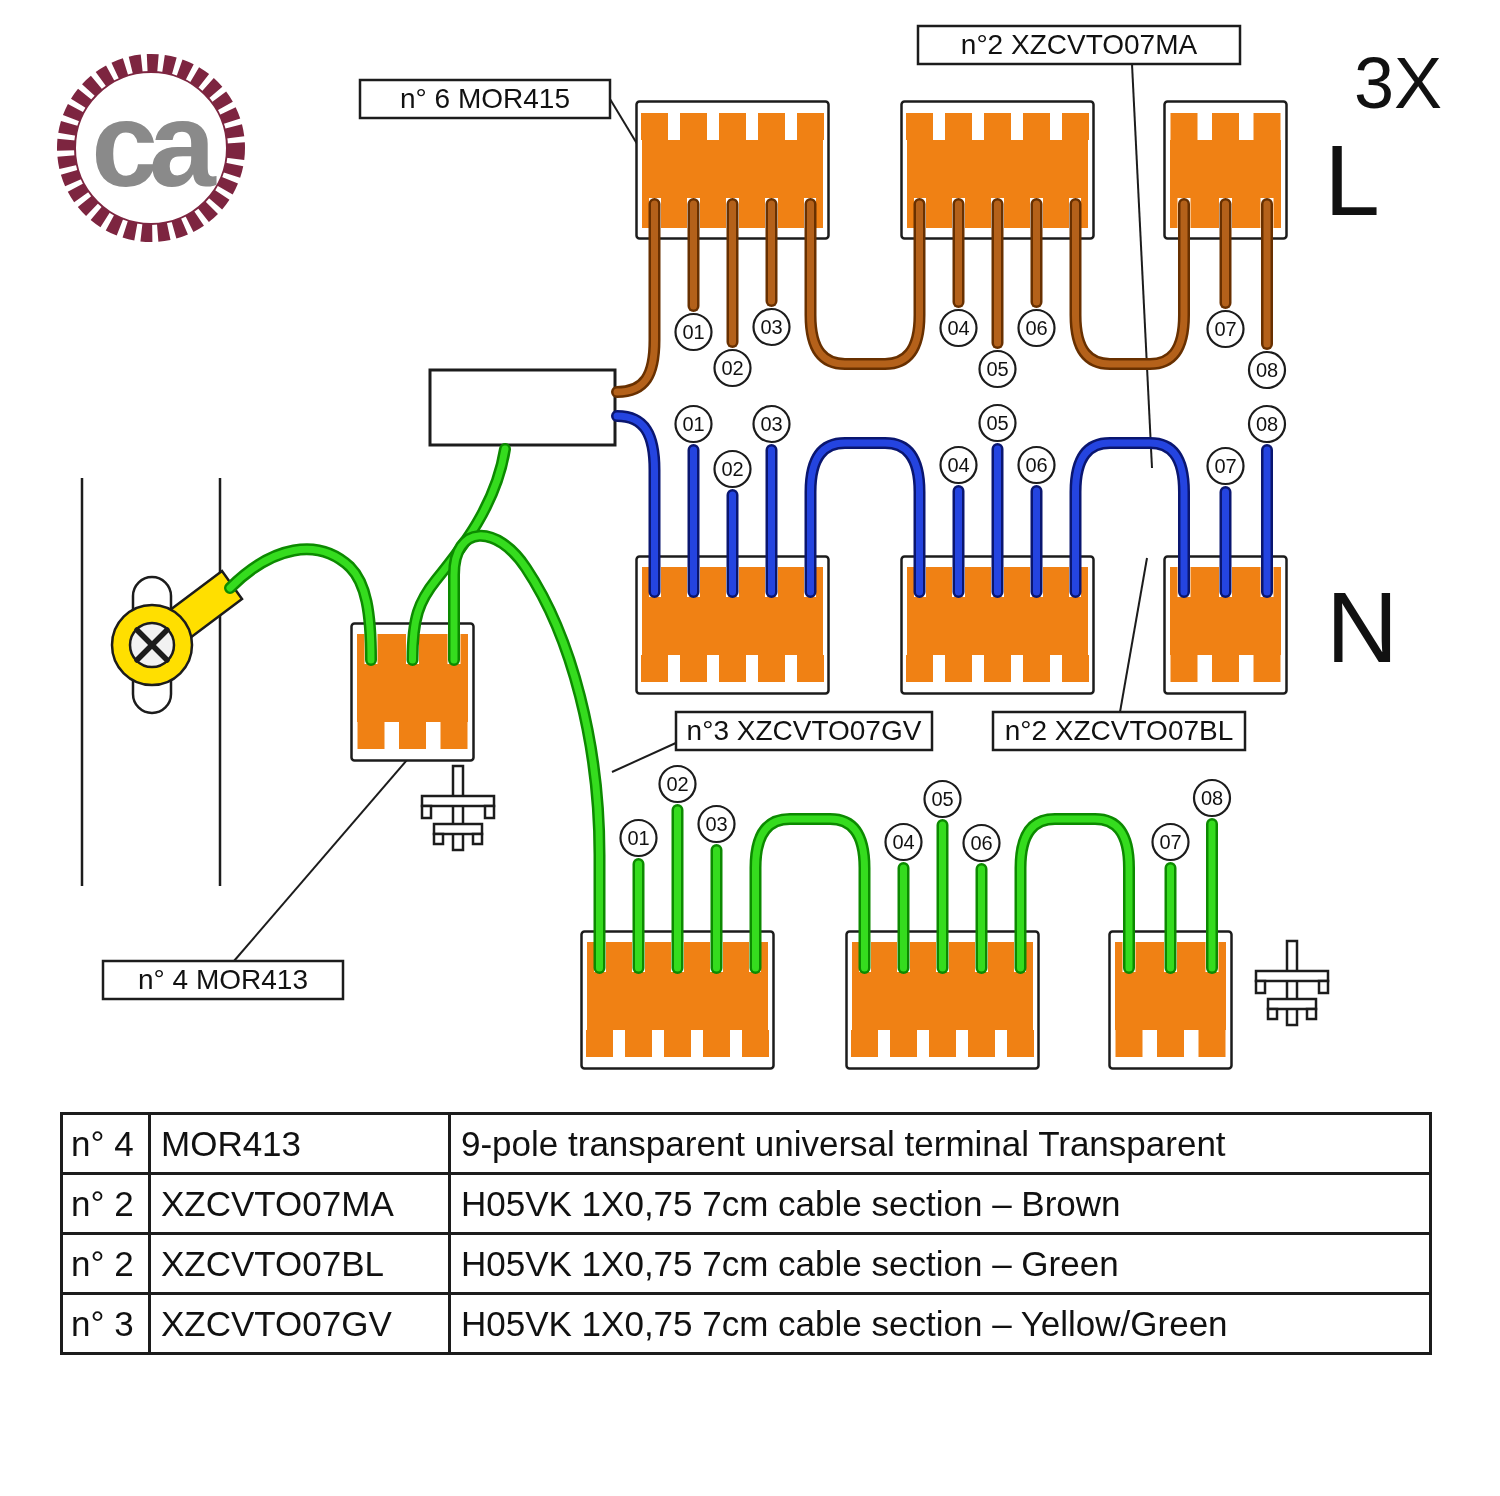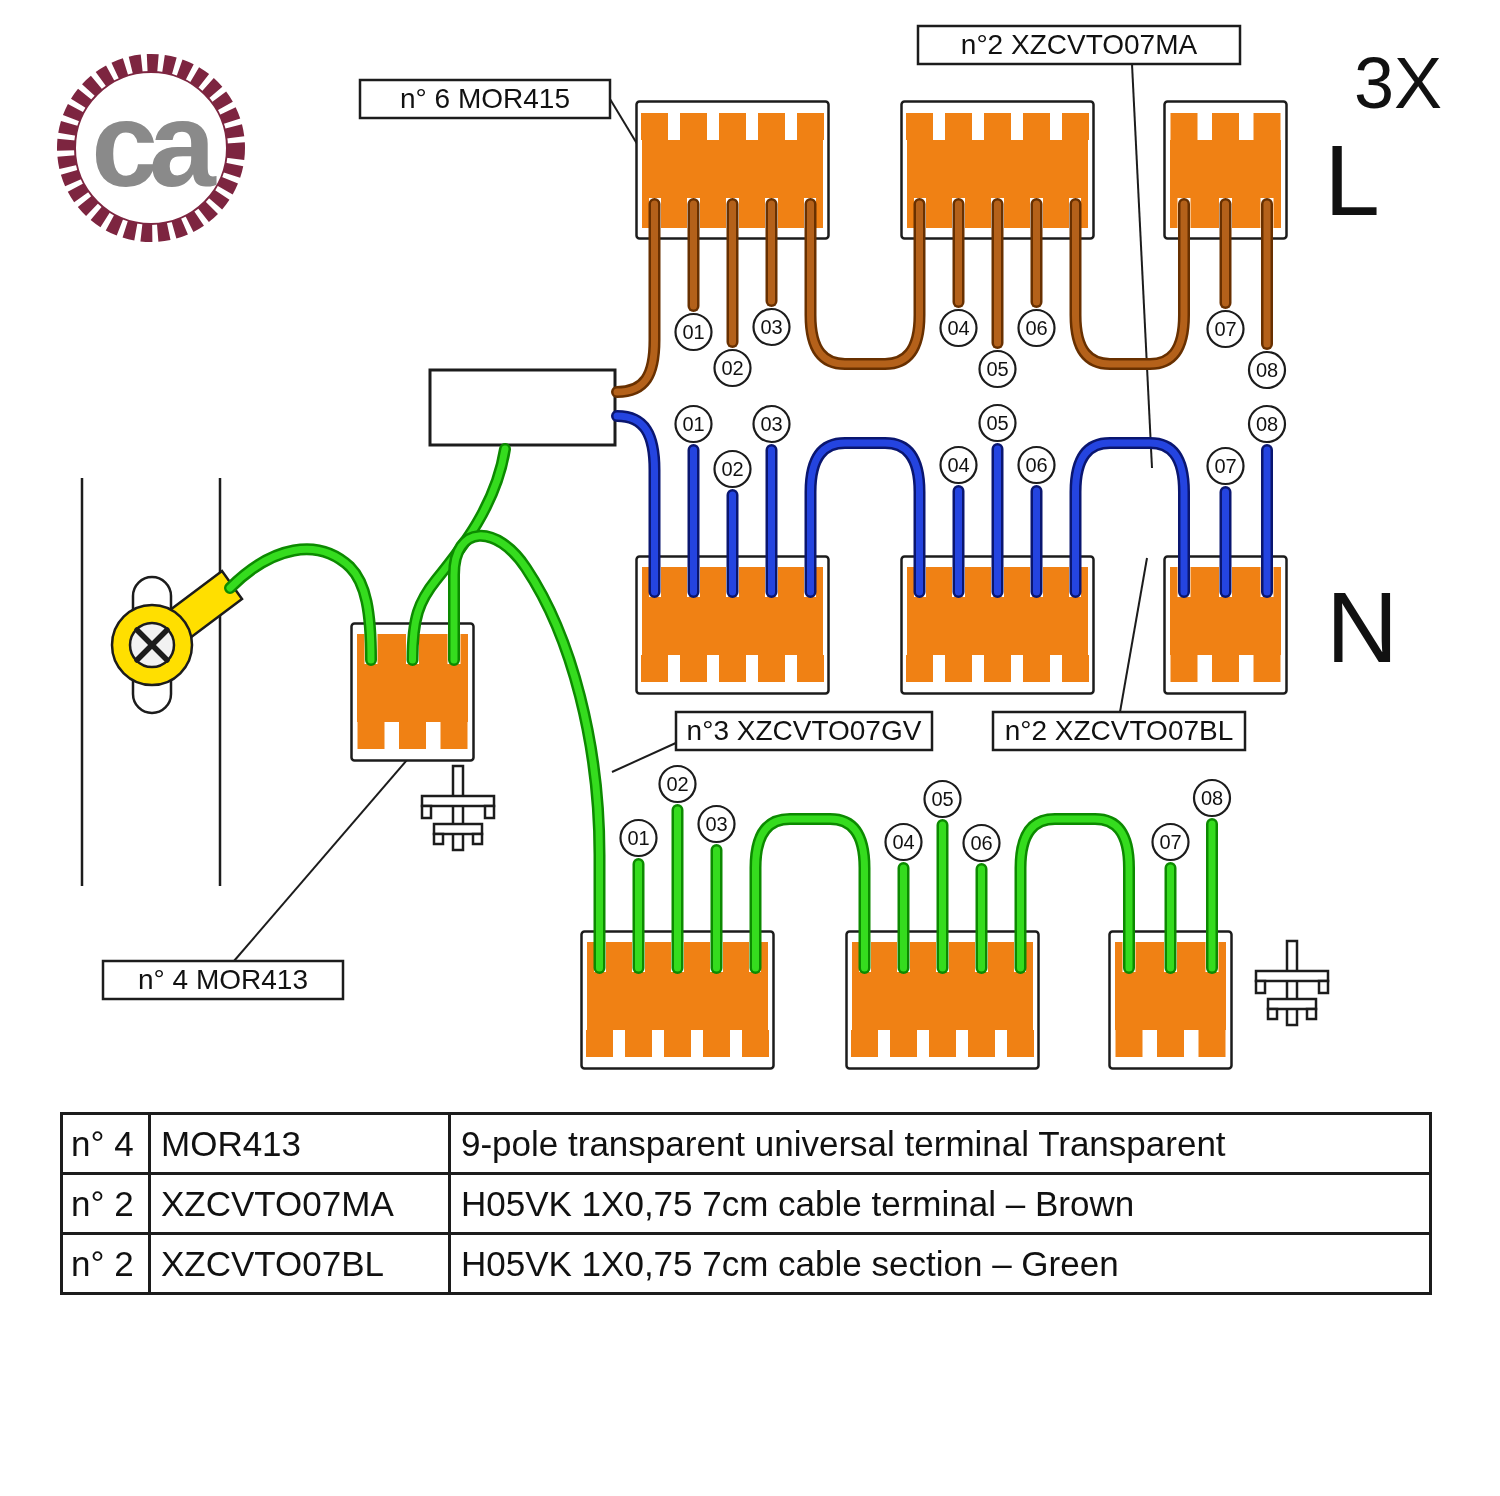--- a/index.html
+++ b/index.html
@@ -354,24 +354,29 @@
     </colgroup>
   <tbody>
     <tr>
       <td class="c1">n° 4</td>
       <td class="c2">MOR413</td>
       <td class="c3">9-pole transparent universal terminal Transparent</td>
     </tr>
     <tr>
       <td class="c1">n° 2</td>
       <td class="c2">XZCVTO07MA</td>
-      <td class="c3">H05VK 1X0,75 7cm cable terminal – Brown</td>
+      <td class="c3">H05VK 1X0,75 7cm cable section – Brown</td>
     </tr>
     <tr>
       <td class="c1">n° 2</td>
       <td class="c2">XZCVTO07BL</td>
       <td class="c3">H05VK 1X0,75 7cm cable section – Green</td>
     </tr>
+    <tr>
+      <td class="c1">n° 3</td>
+      <td class="c2">XZCVTO07GV</td>
+      <td class="c3">H05VK 1X0,75 7cm cable section – Yellow/Green</td>
+    </tr>
   </tbody>
 </table>
 
 
 
 
 </body></html>

